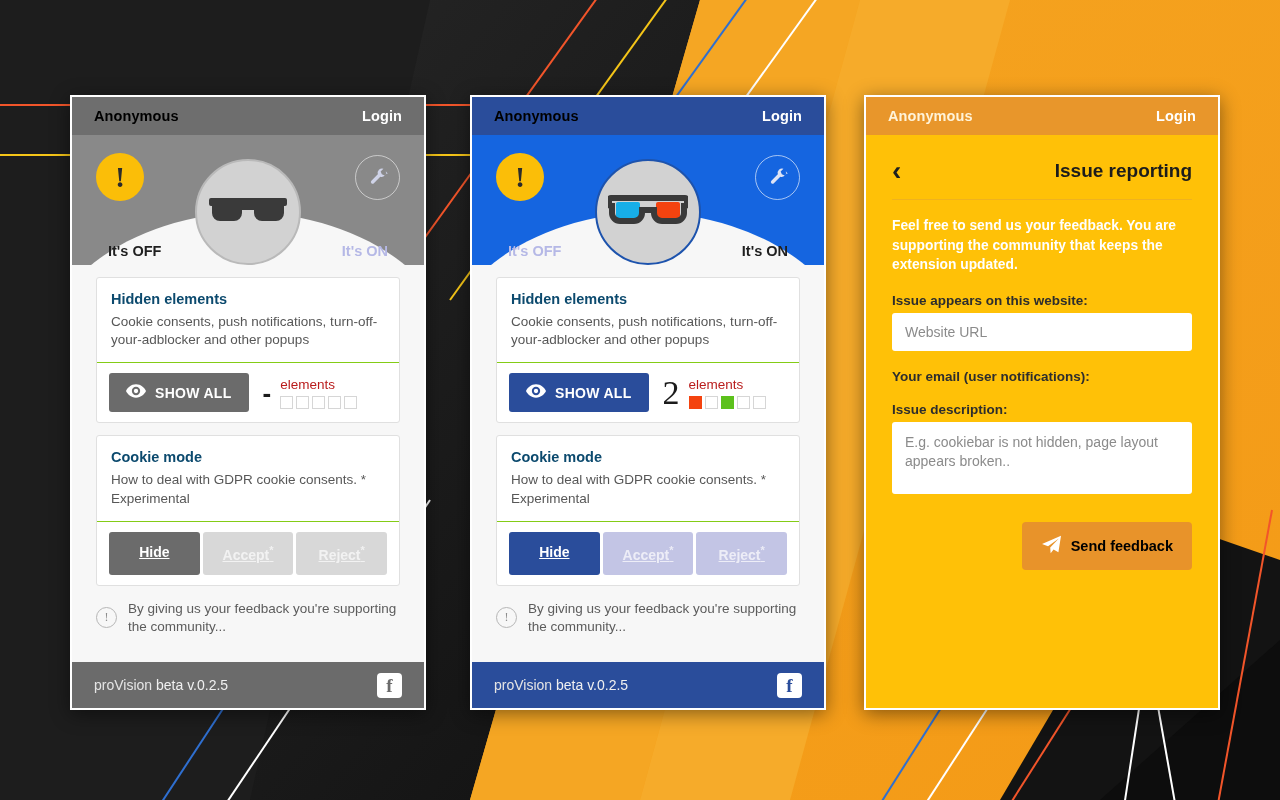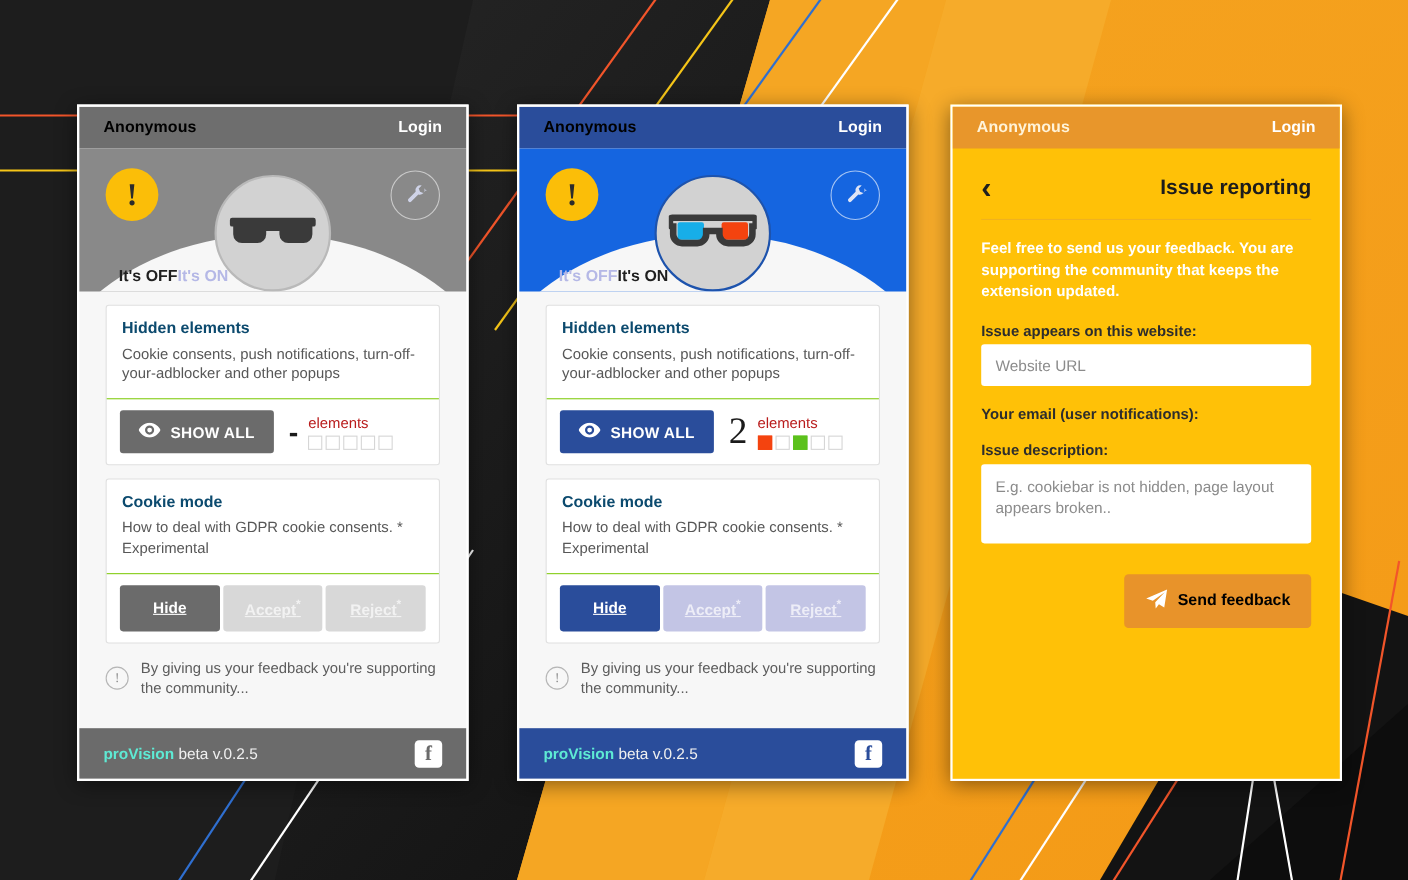--- a/index.html
+++ b/index.html
@@ -75,21 +75,21 @@
     width: 106px; height: 106px; border-radius: 50%;
     background: #d2d2d2;
     display: flex; align-items: center; justify-content: center;
     z-index: 4;
   }
   #popup-off .toggle-knob { border: 2px solid #b9b9b9; }
   #popup-on  .toggle-knob { border: 2px solid #1d53ad; }
 
   .onoff-row {
     position: absolute; left: 0; right: 0; bottom: 6px;
-    display: flex; justify-content: flex-start;
+    display: flex; justify-content: space-between;
     padding: 0 36px;
     font-size: 14.5px; font-weight: bold;
     z-index: 5;
   }
   .lbl-active   { color: #1f1f1f; }
   .lbl-inactive { color: #b5b8e6; }
 
   
   .card {
     margin: 12px 24px 0 24px;
@@ -152,21 +152,21 @@
 
   
   .footer {
     position: absolute; left: 0; right: 0; bottom: 0;
     height: 46px; display: flex; align-items: center;
     justify-content: space-between; padding: 0 22px;
   }
   #popup-off .footer { background: #6b6b6b; }
   #popup-on  .footer { background: #2a4d9b; }
   .brand { font-size: 14px; color: #f0f0f0; }
-  .brand b { color: #5eead4; font-weight: bold; }
+  .brand b { color: #e5e5e5; font-weight: normal; }
   .fb-icon {
     width: 25px; height: 25px; border-radius: 4px;
     background: #ffffff;
     display: flex; align-items: center; justify-content: center;
     font-family: "Liberation Serif", serif;
     font-size: 19px; font-weight: bold; line-height: 1;
     cursor: pointer;
   }
   #popup-off .fb-icon { color: #6b6b6b; }
   #popup-on  .fb-icon { color: #2a4d9b; }

